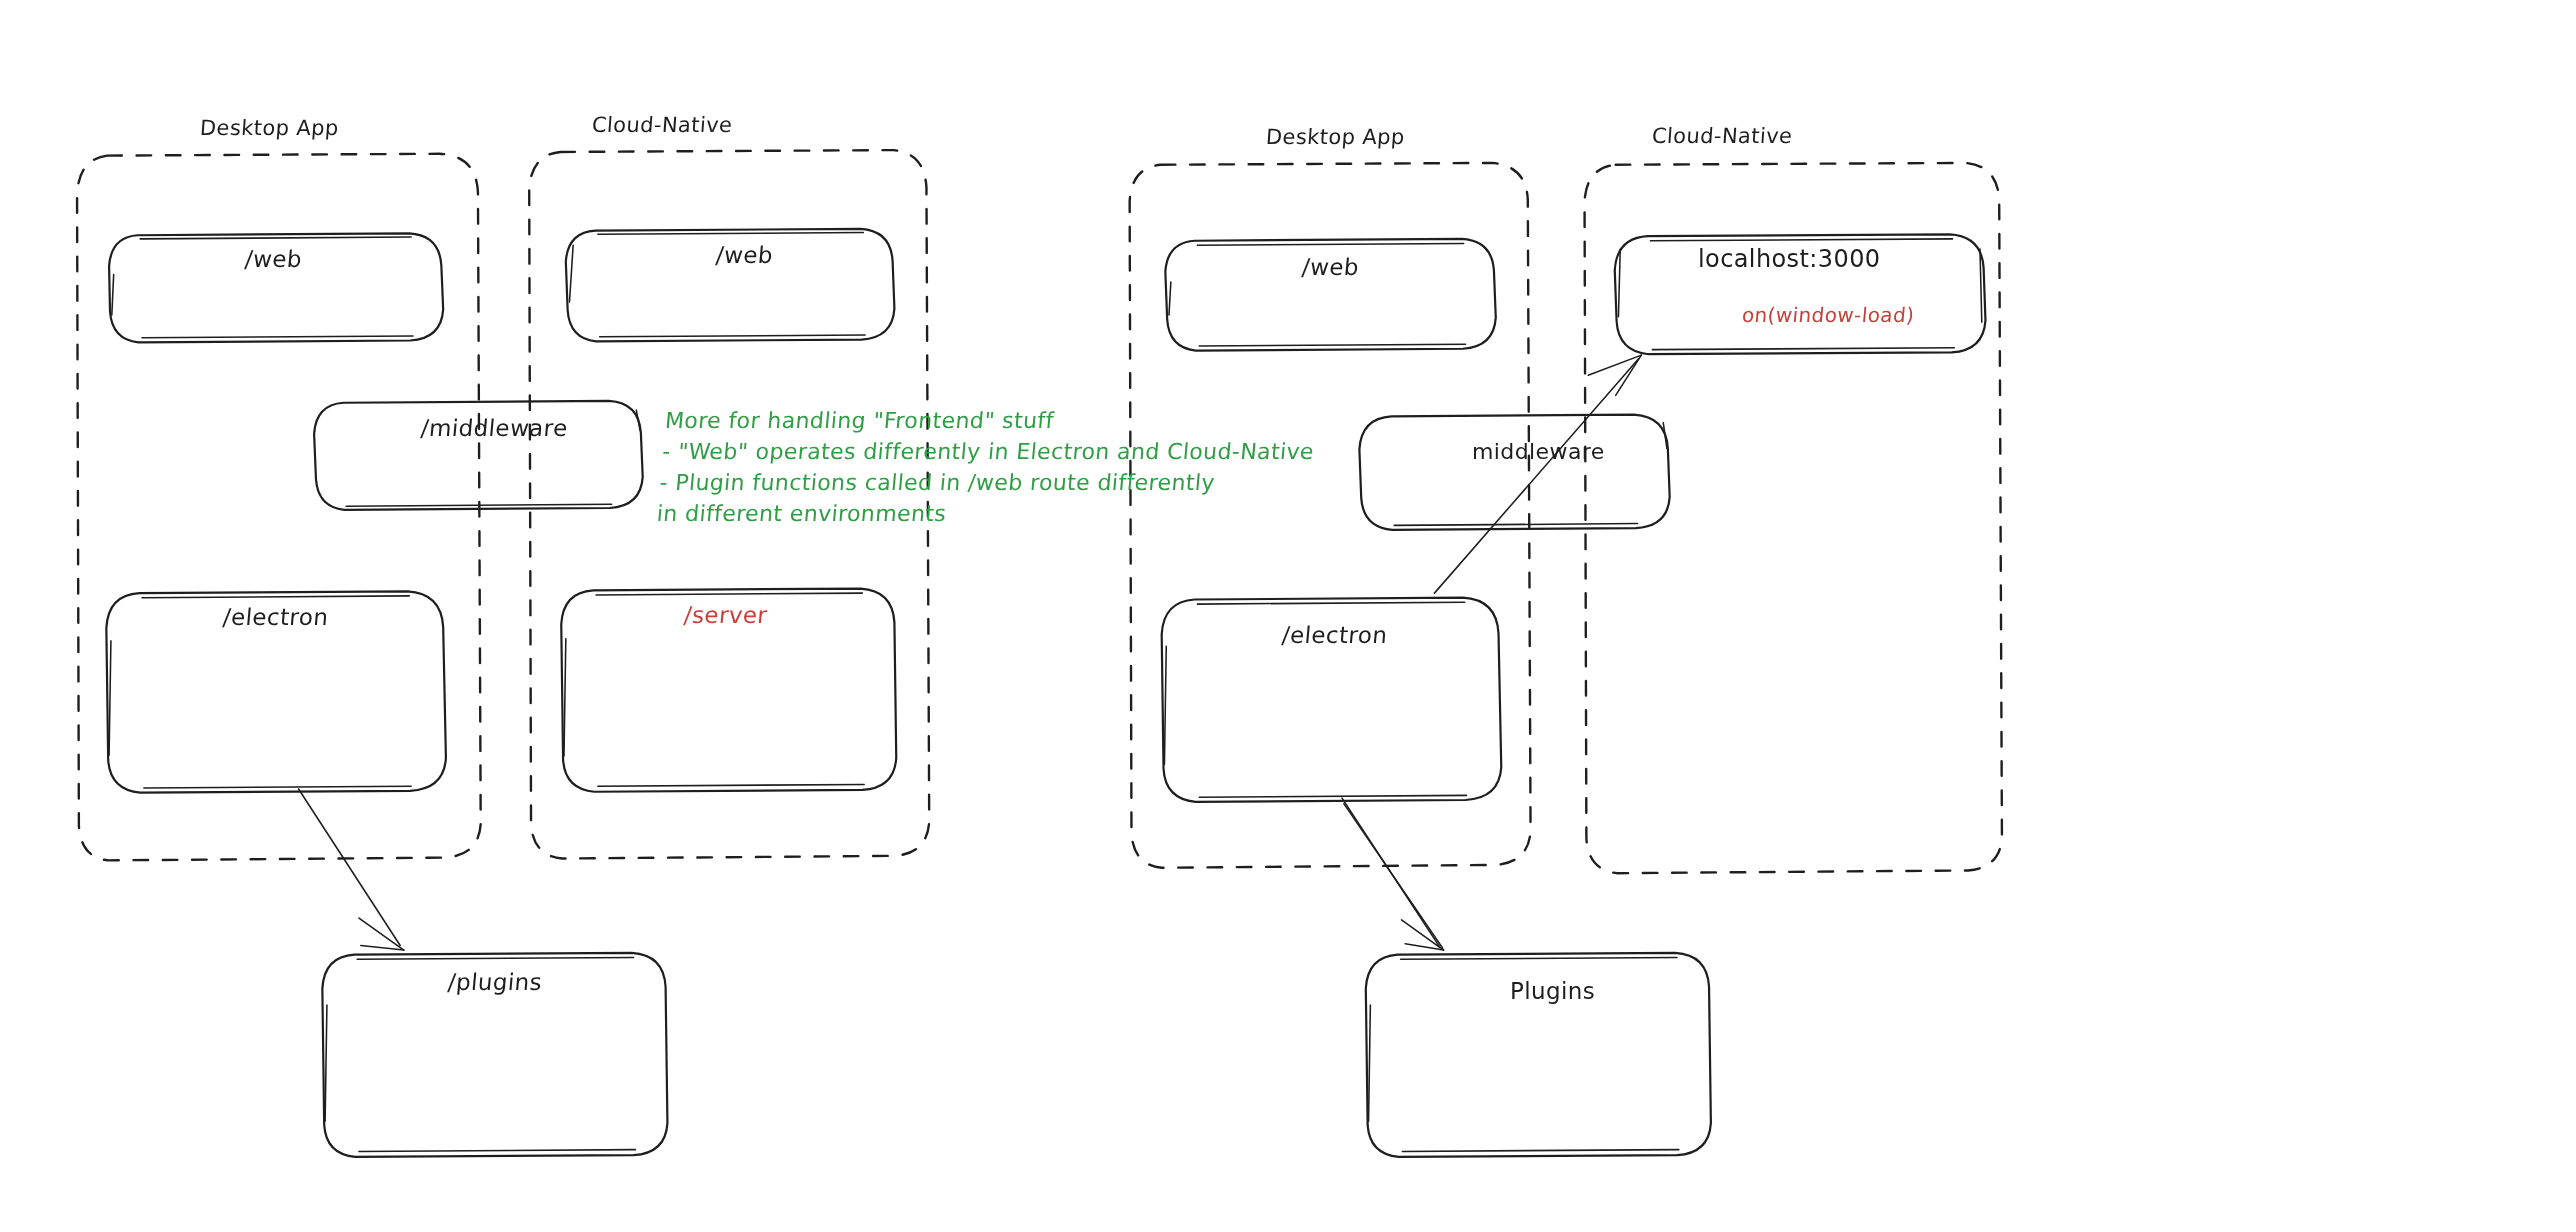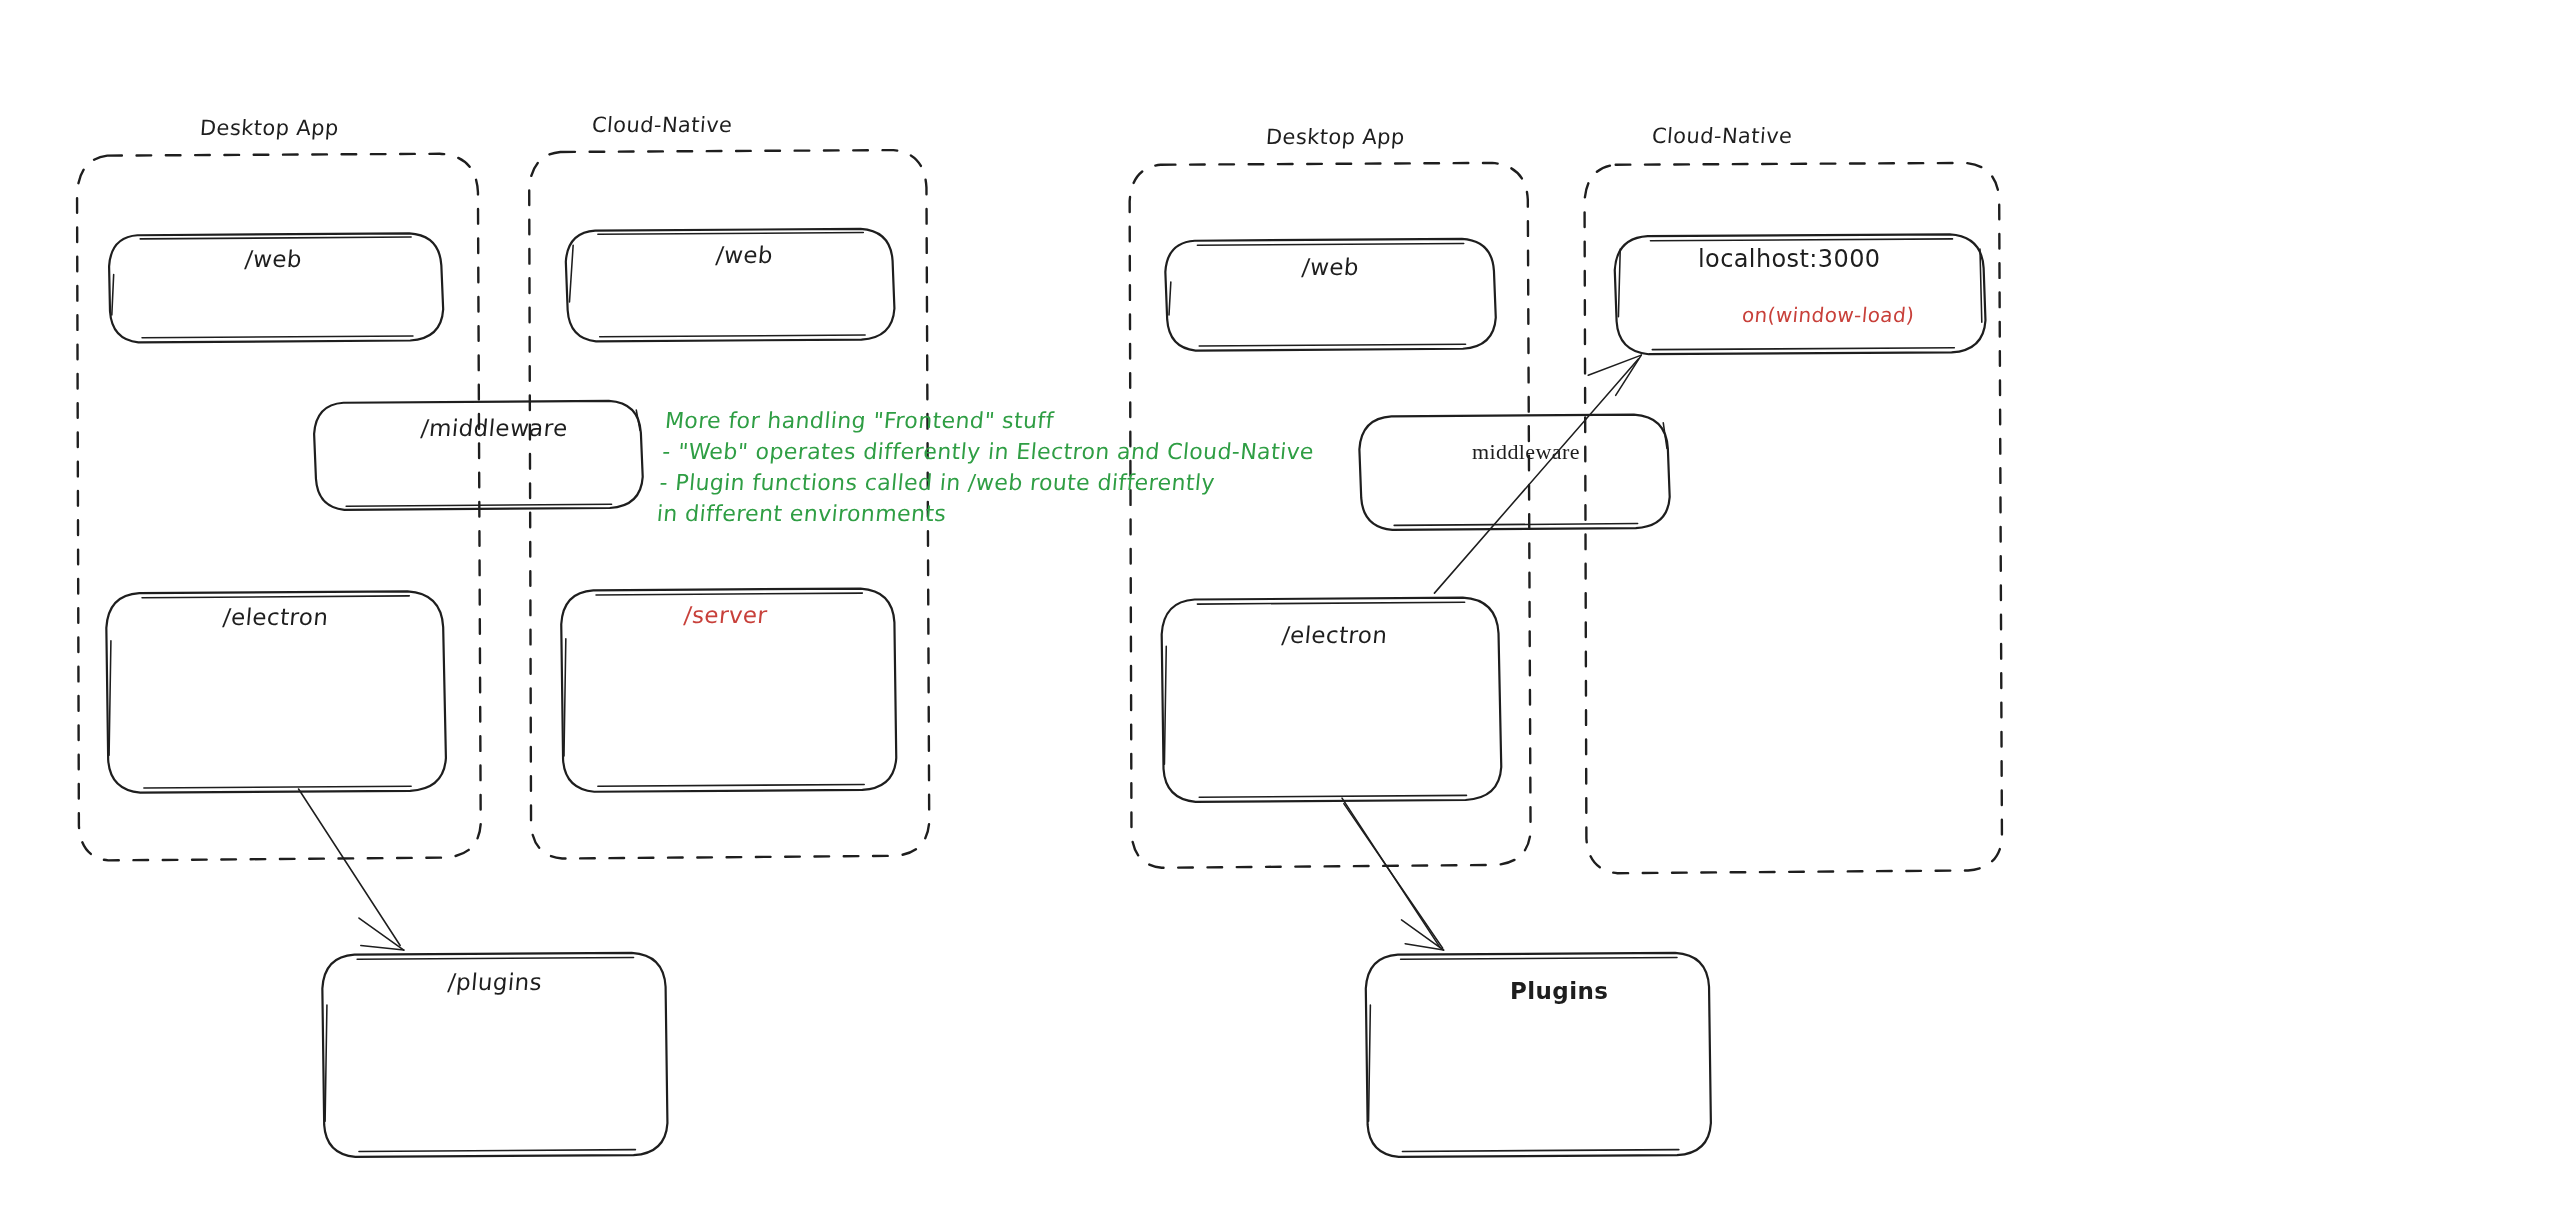--- a/index.html
+++ b/index.html
@@ -198,25 +198,25 @@
   <div class="txt node-label" style="left:448px; top:969px;">/plugins</div>
 
   <div class="txt group-title" style="left:1266px; top:125px;">Desktop App</div>
   <div class="txt group-title" style="left:1652px; top:124px;">Cloud-Native</div>
 
   <div class="txt node-label" style="left:1302px; top:254px;">/web</div>
 
   <div class="txt node-label-upright" style="left:1698px; top:245px;">localhost:3000</div>
   <div class="txt label-red" style="left:1742px; top:303px;">on(window-load)</div>
 
-  <div class="txt node-label-upright" style="left:1472px; top:439px; font-size:22px;font-family:Liberation Serif, serif;">middleware</div>
+  <div class="txt node-label-upright" style="left:1472px; top:439px; font-size:22px;">middleware</div>
 
   <div class="txt node-label" style="left:1282px; top:622px;">/electron</div>
 
-  <div class="txt node-label-upright" style="left:1510px; top:978px; font-size:23px;font-weight:bold;">Plugins</div>
+  <div class="txt node-label-upright" style="left:1510px; top:978px; font-size:23px;">Plugins</div>
 
   <div class="txt note-green" style="left:661px; top:405px;">More for handling "Frontend" stuff
 - "Web" operates differently in Electron and Cloud-Native
 - Plugin functions called in /web route differently
 in different environments</div>
 
 
 </div>
 
 

